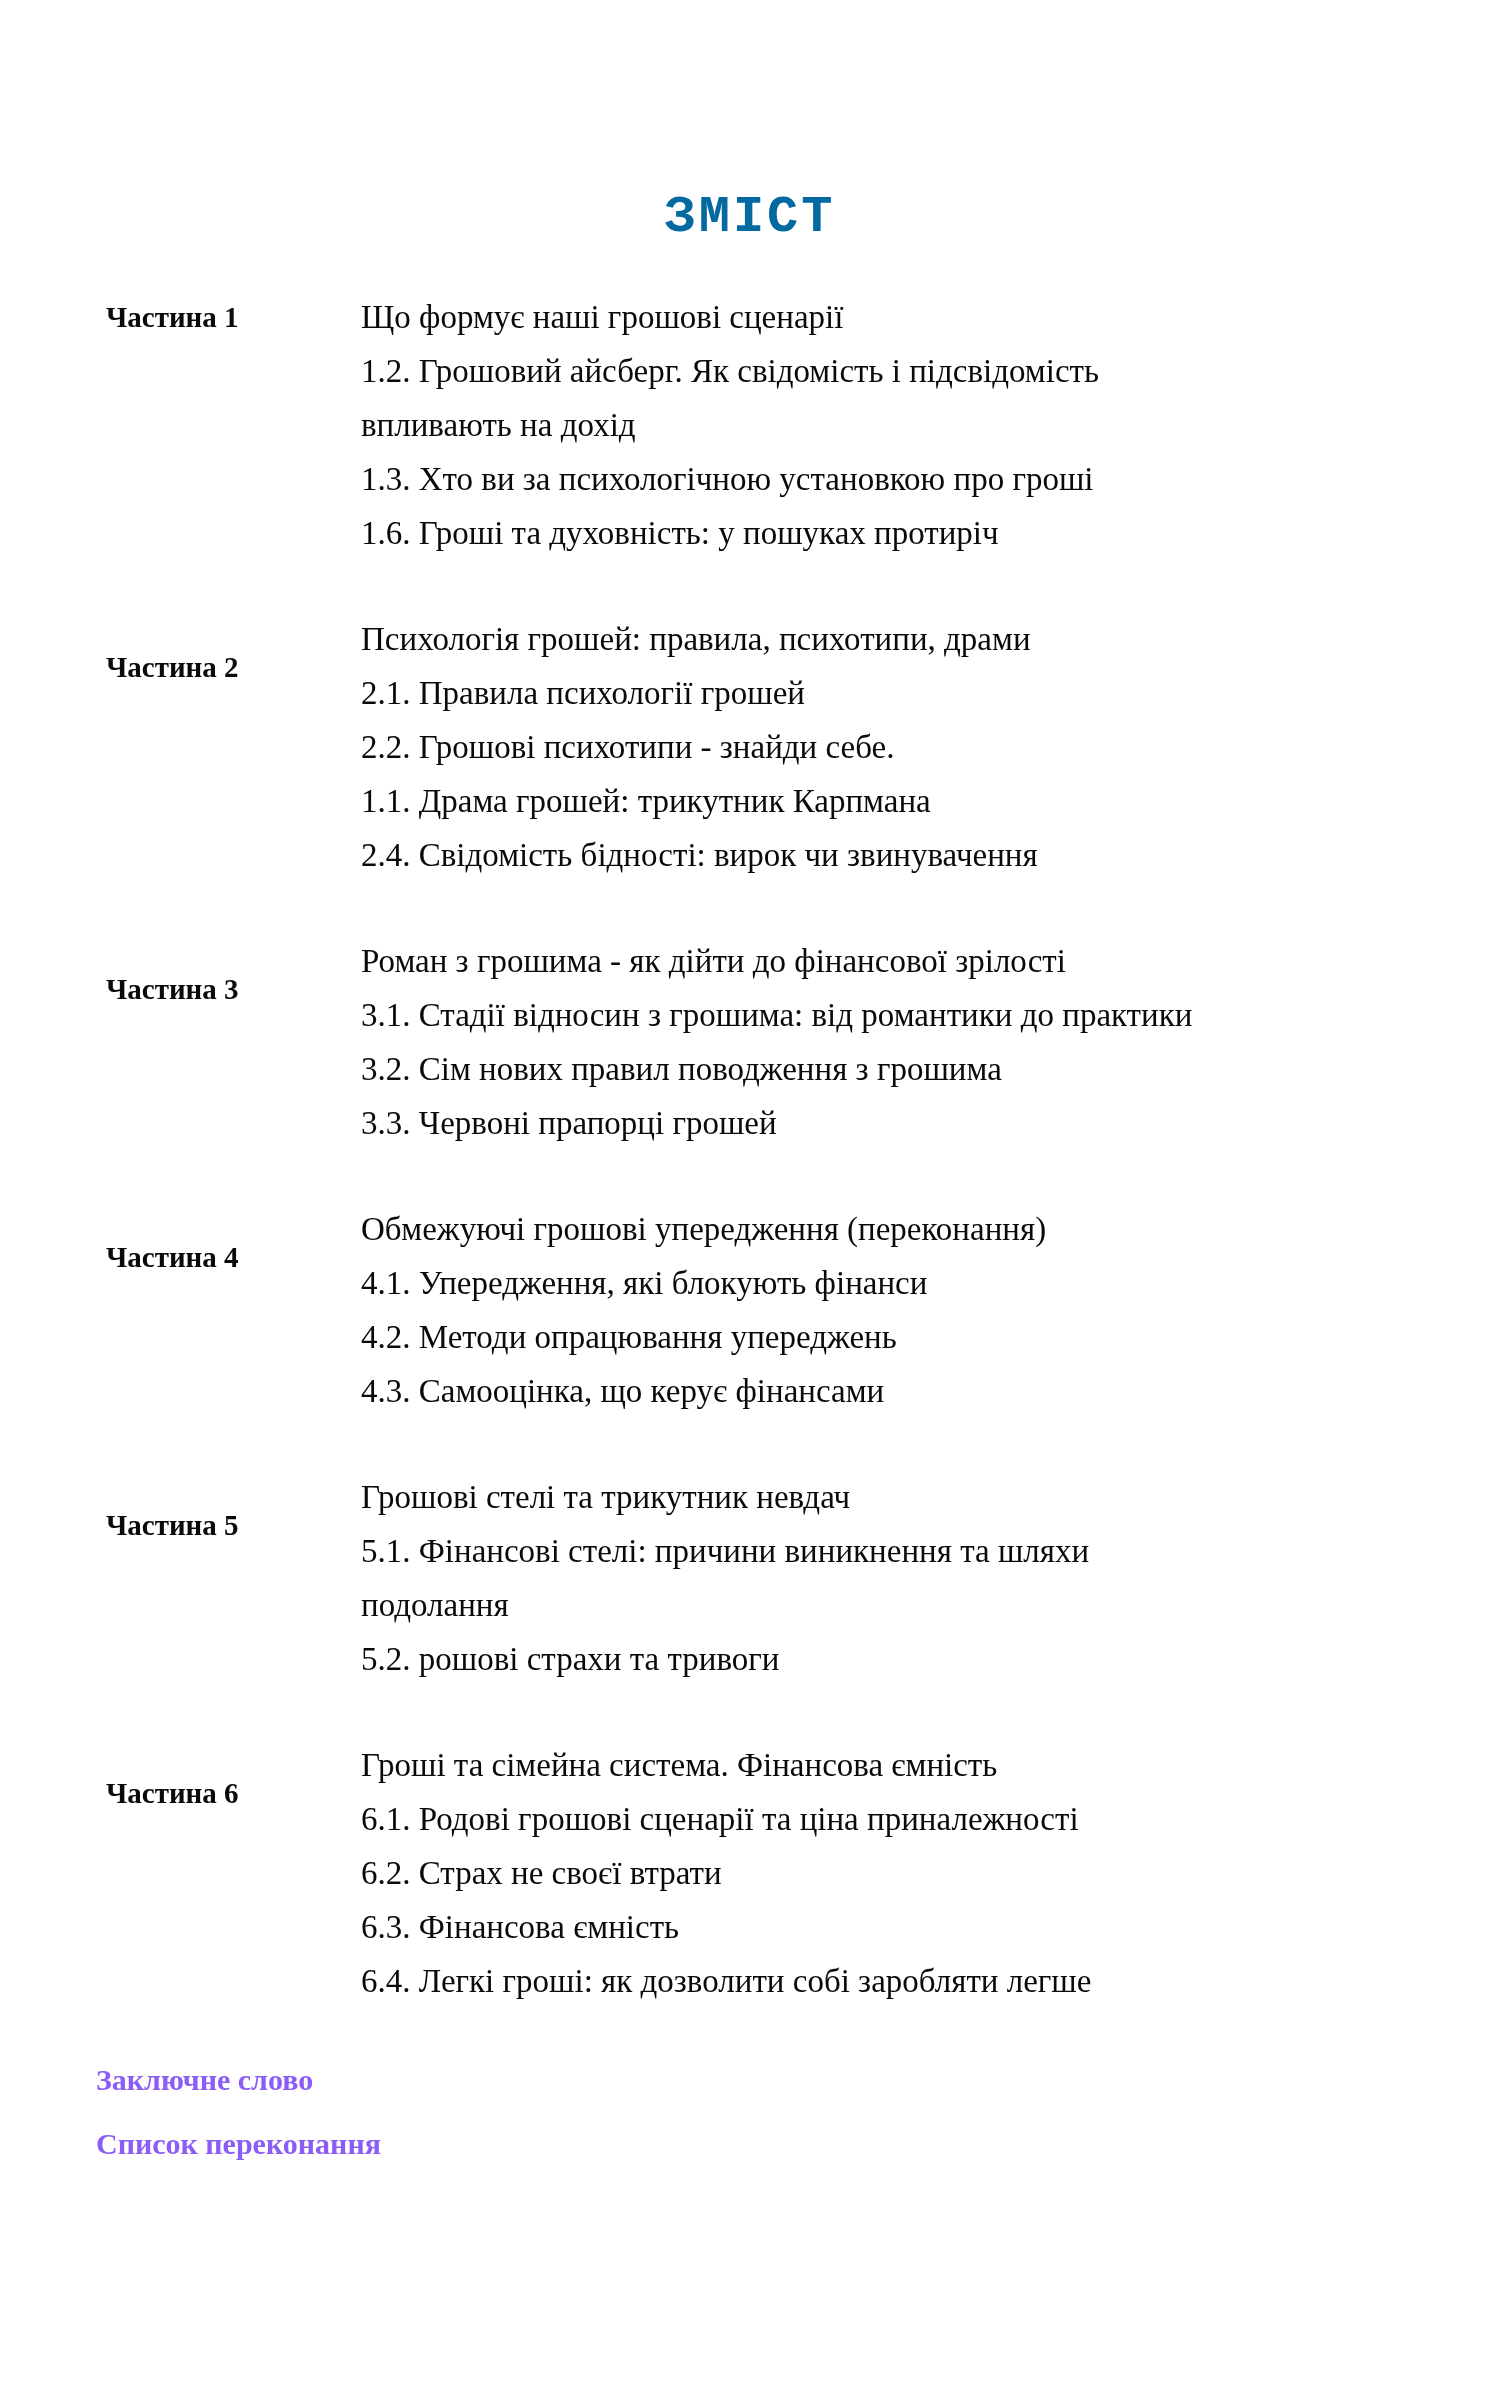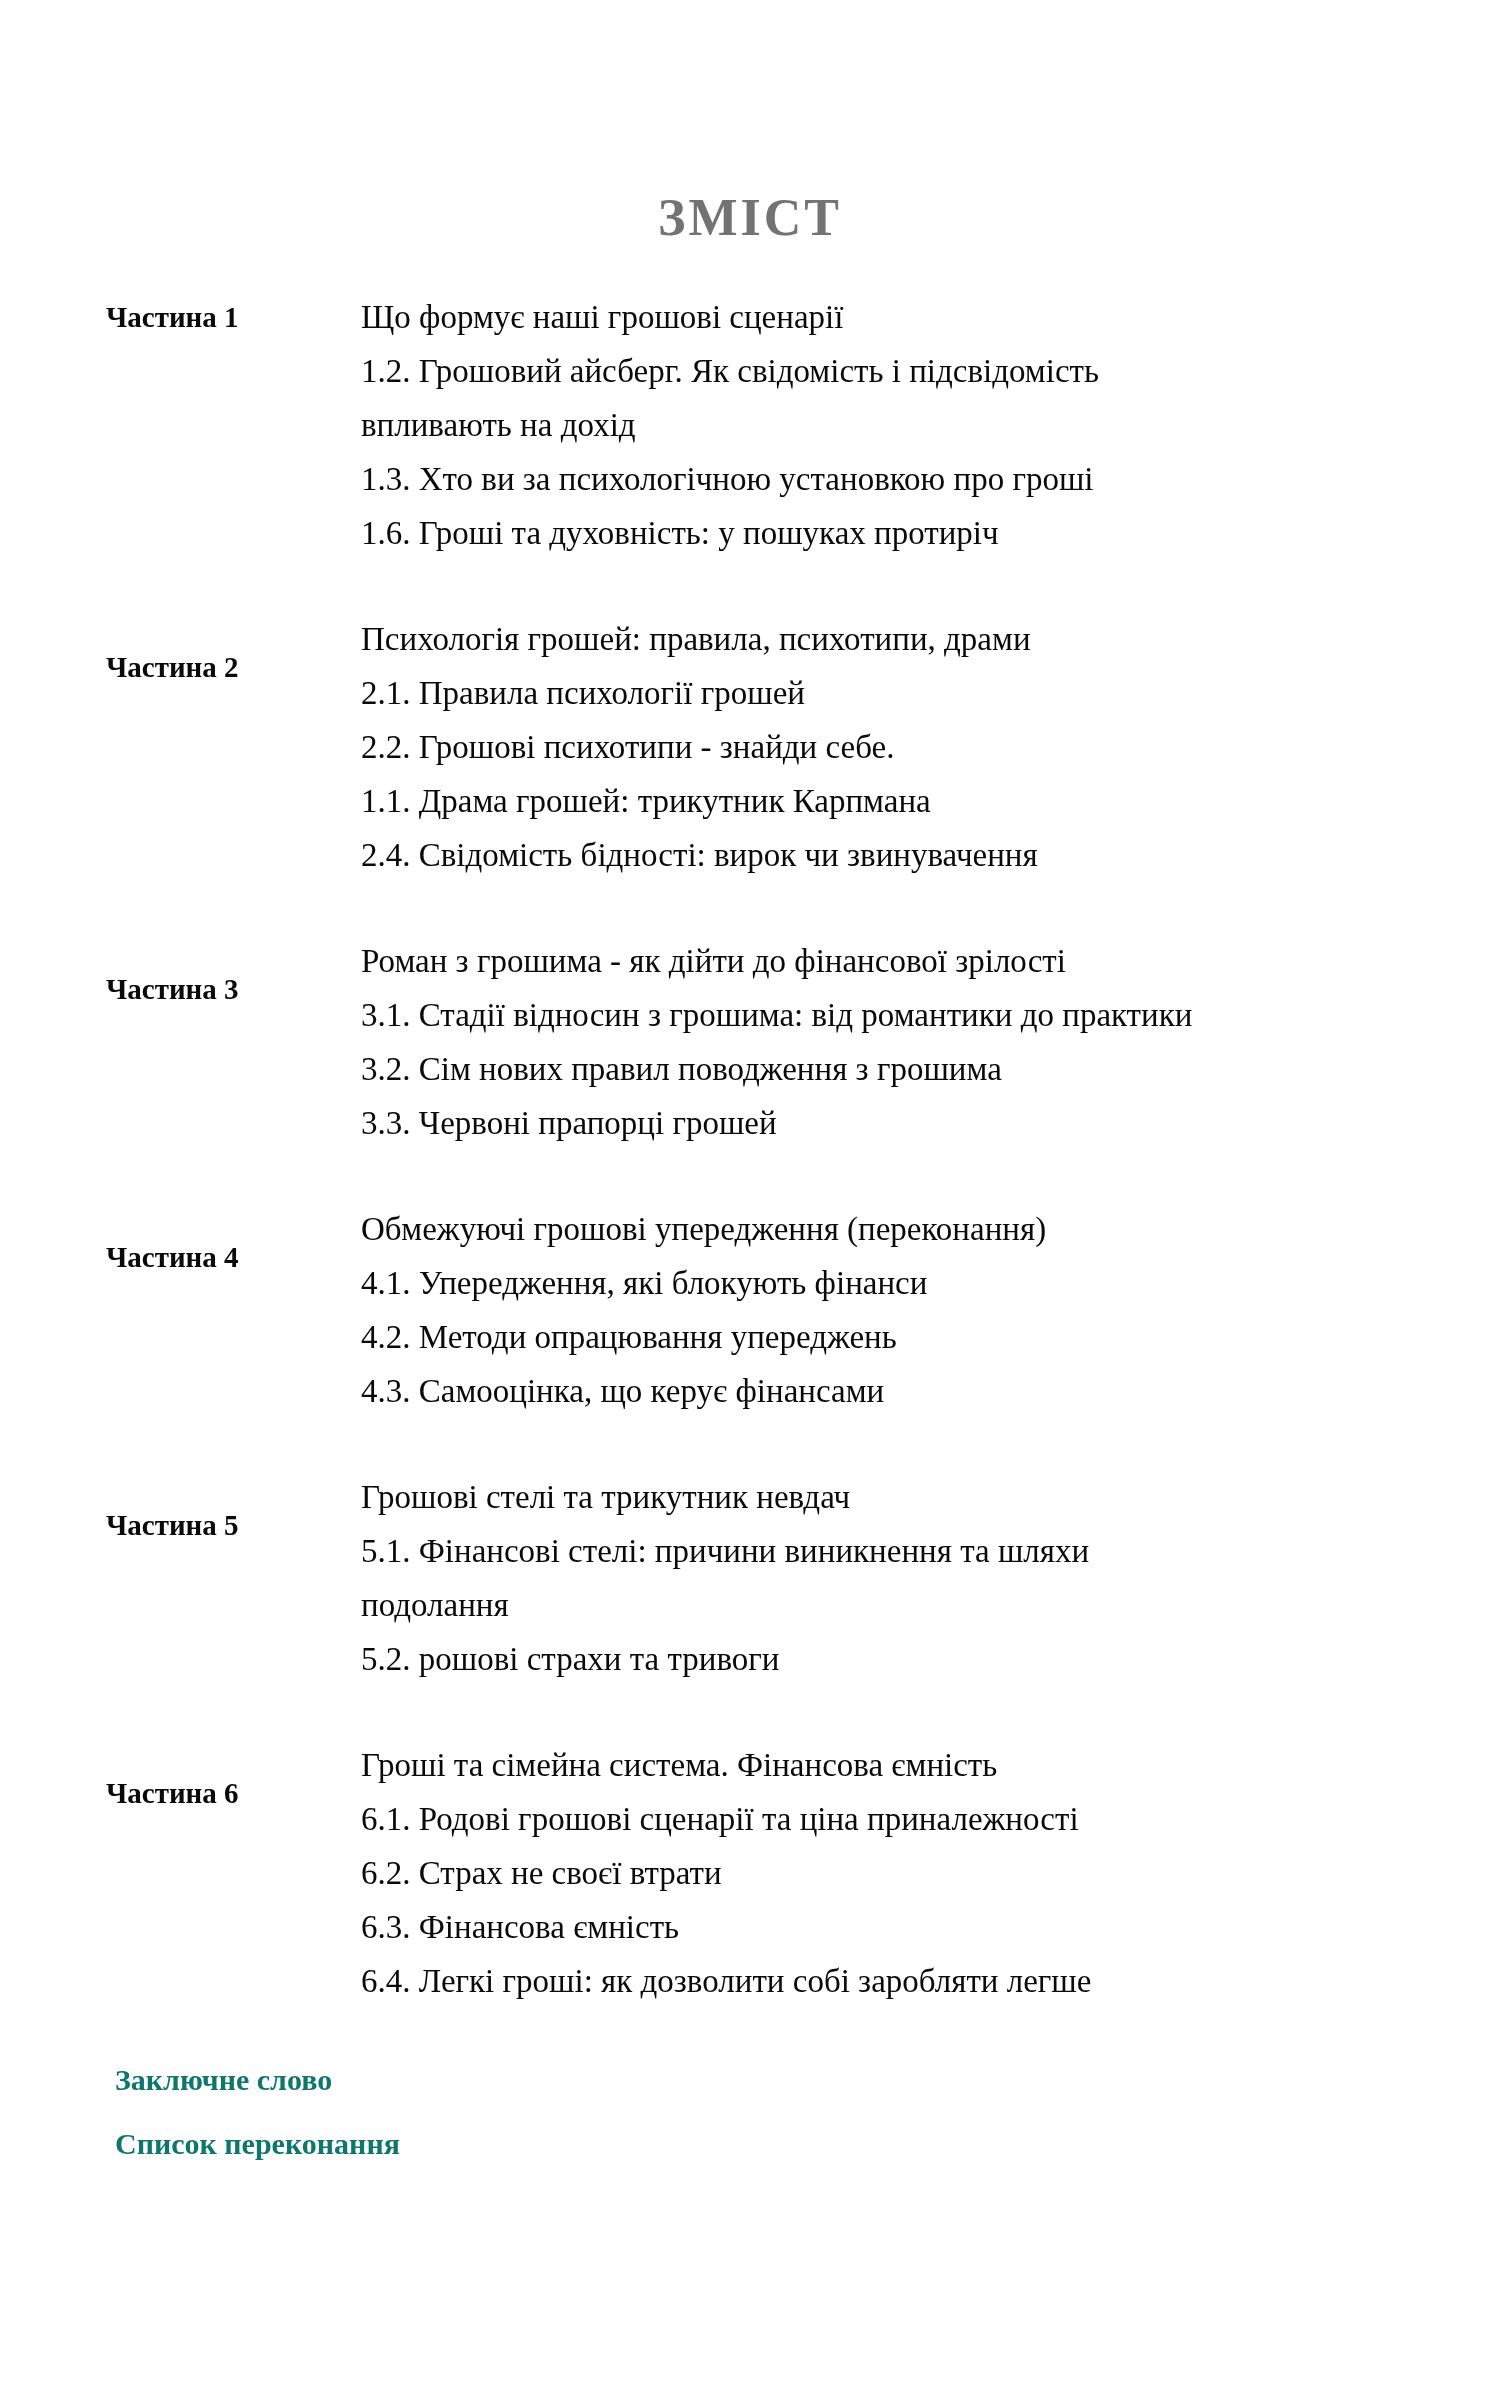--- a/index.html
+++ b/index.html
@@ -15,22 +15,23 @@
     position: relative;
     overflow: hidden;
   }
   .page-title {
     padding-top: 190px;
     margin: 0;
     text-align: center;
     font-size: 52px;
     line-height: 56px;
     font-weight: bold;
-    color: #737373;
+    color: #0369a1;
     letter-spacing: 3px;
+    font-family: Liberation Mono, monospace;
   }
   .toc {
     margin-top: 44px;
     padding-left: 106px;
   }
   .toc-section {
     display: flex;
     align-items: flex-start;
     margin-bottom: 52px;
   }
@@ -47,24 +48,23 @@
   }
   .section-content {
     font-size: 33px;
     line-height: 54px;
     color: #0a0a0a;
   }
   .toc-line {
     white-space: nowrap;
   }
   .footer {
-    padding-left: 72px;
+    padding-left: 96px;
     font-weight: bold;
-    color: #0f766e;
-    margin-left: 43px;
+    color: #8b5cf6;
   }
   .footer-line {
     font-size: 30px;
     line-height: 40px;
   }
   .footer-line + .footer-line {
     margin-top: 24px;
   }
 </style>
 </head>

